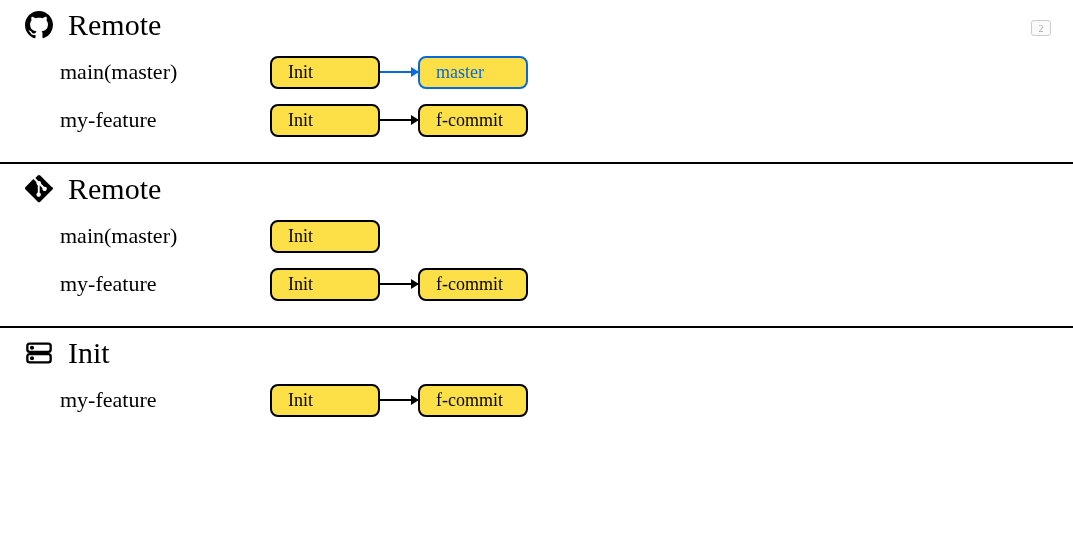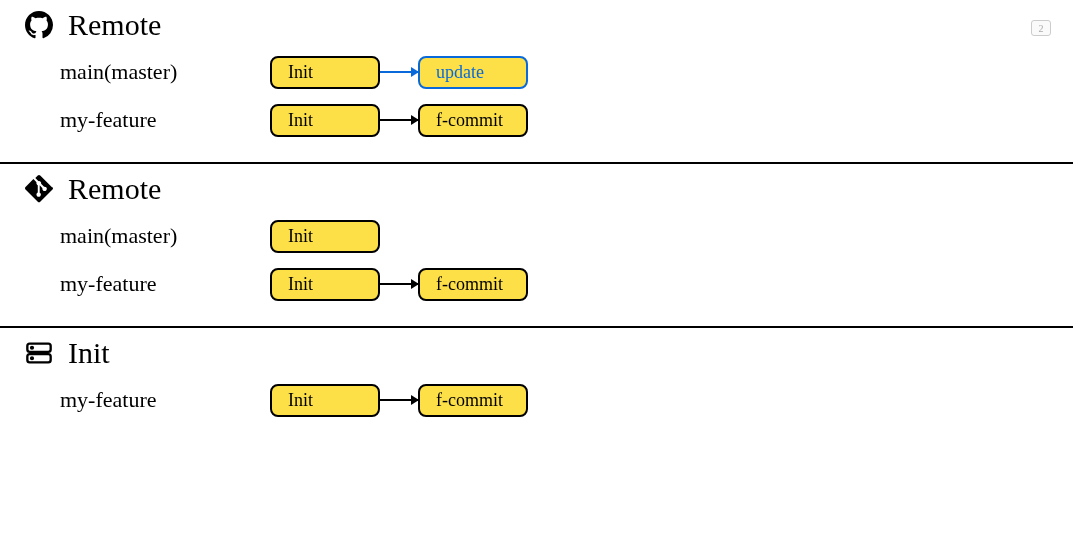--- a/index.html
+++ b/index.html
@@ -128,21 +128,21 @@
           <path d="M8 0C3.58 0 0 3.58 0 8c0 3.54 2.29 6.53 5.47 7.59.4.07.55-.17.55-.38 0-.19-.01-.82-.01-1.49-2.01.37-2.53-.49-2.69-.94-.09-.23-.48-.94-.82-1.13-.28-.15-.68-.52-.01-.53.63-.01 1.08.58 1.23.82.72 1.21 1.87.87 2.33.66.07-.52.28-.87.51-1.07-1.78-.2-3.64-.89-3.64-3.95 0-.87.31-1.59.82-2.15-.08-.2-.36-1.02.08-2.12 0 0 .67-.21 2.2.82.64-.18 1.32-.27 2-.27.68 0 1.36.09 2 .27 1.53-1.04 2.2-.82 2.2-.82.44 1.1.16 1.92.08 2.12.51.56.82 1.27.82 2.15 0 3.07-1.87 3.75-3.65 3.95.29.25.54.73.54 1.48 0 1.07-.01 1.93-.01 2.2 0 .21.15.46.55.38A8.013 8.013 0 0016 8c0-4.42-3.58-8-8-8z"></path>
         </svg>
     </span>
     <span class="section-title">Remote</span>
   </div>
   <div class="branch-row">
     <span class="branch-label">main(master)</span>
     <span class="commits">
       <span class="commit-box">Init</span>
       <span class="arrow highlight"></span>
-      <span class="commit-box highlight">update</span>
+      <span class="commit-box highlight">master</span>
     </span>
   </div>
   <div class="branch-row">
     <span class="branch-label">my-feature</span>
     <span class="commits">
       <span class="commit-box">Init</span>
       <span class="arrow"></span>
       <span class="commit-box">f-commit</span>
     </span>
   </div>

